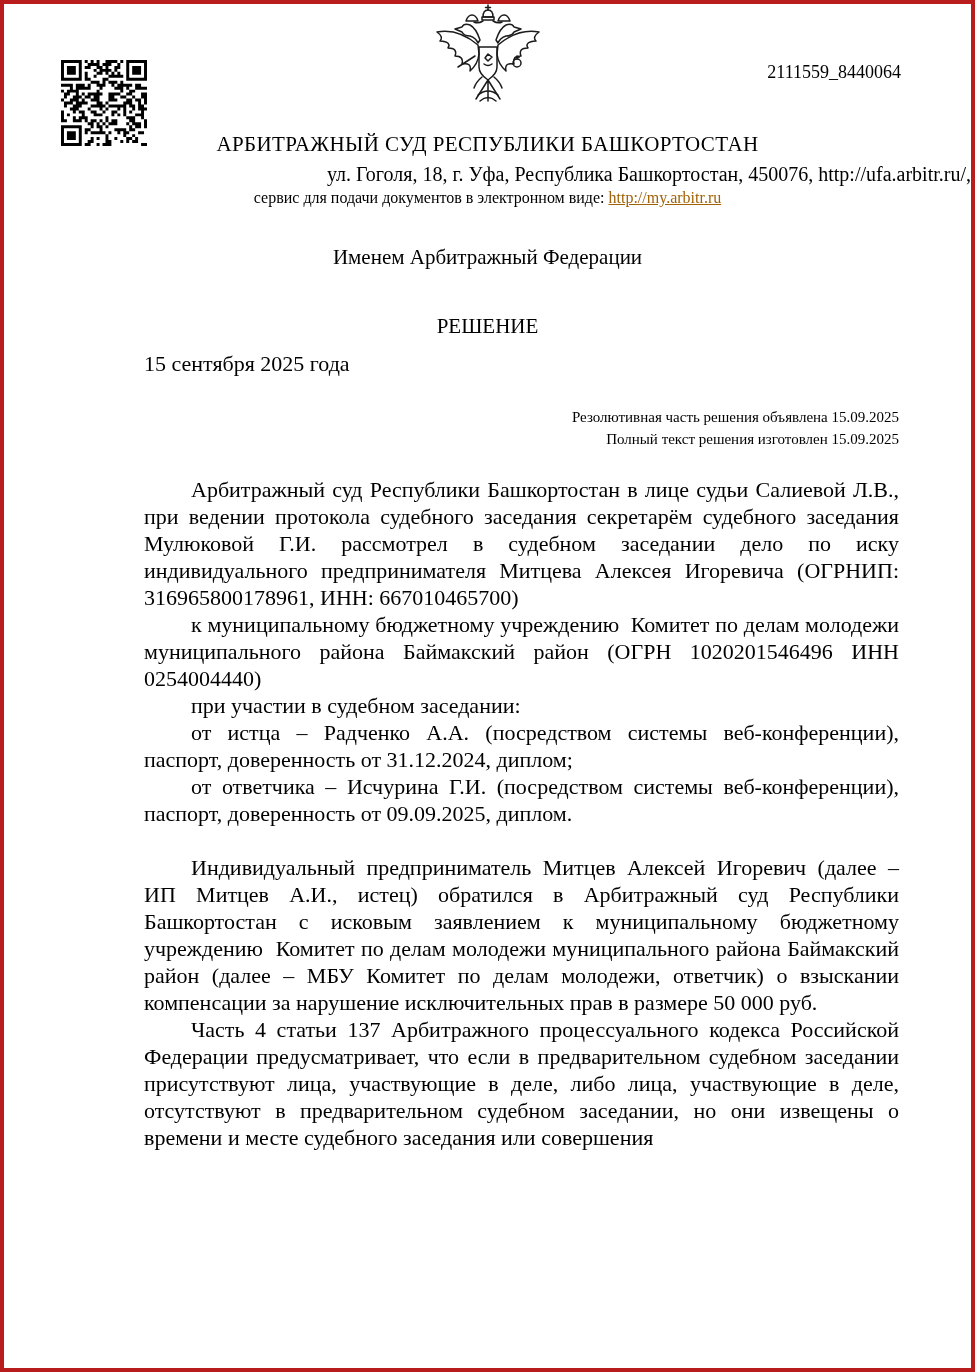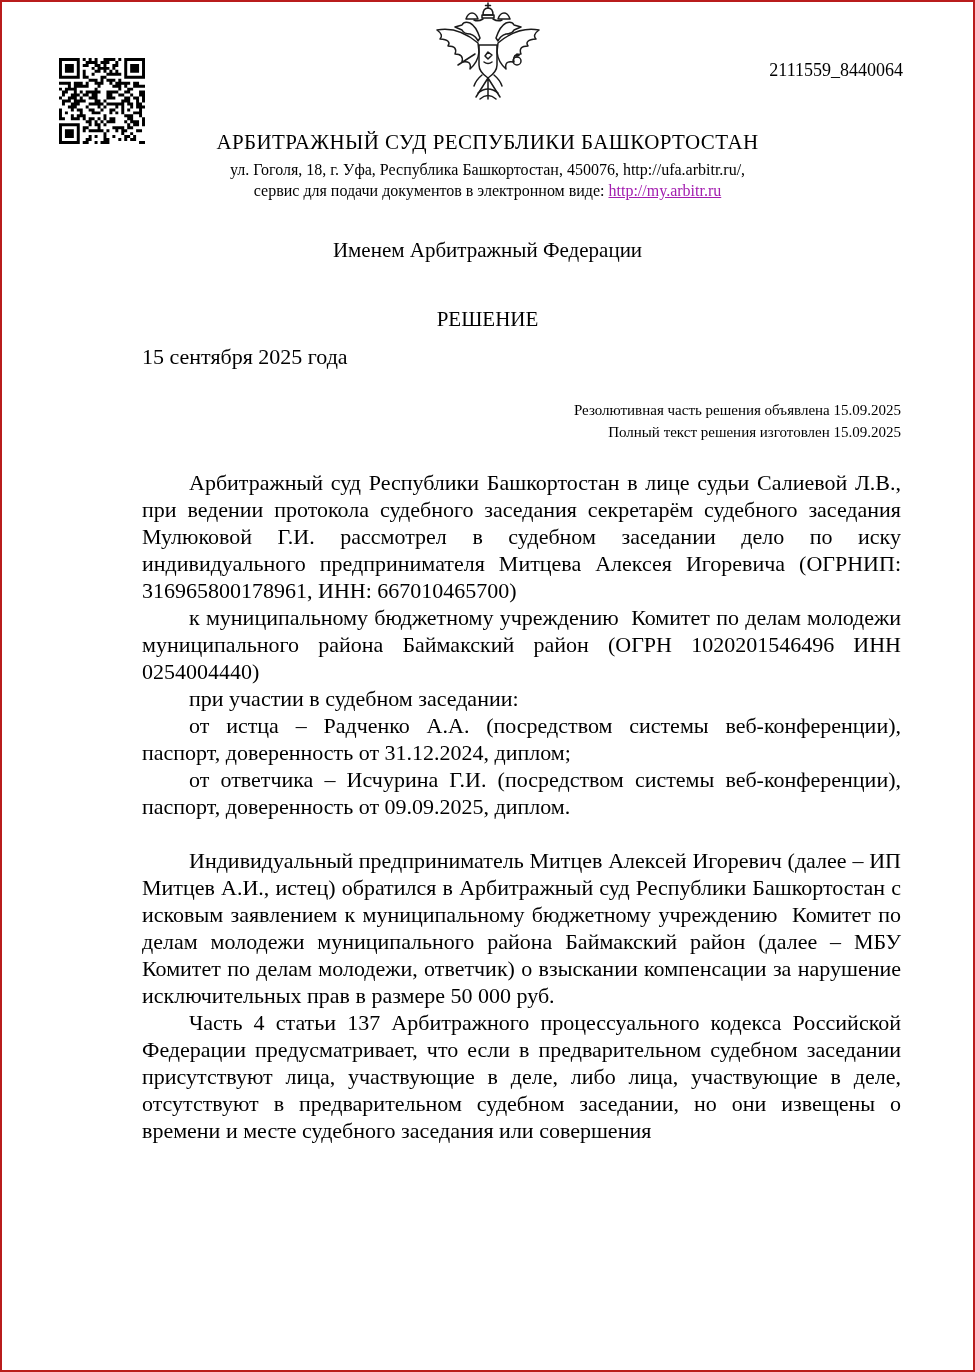--- a/index.html
+++ b/index.html
@@ -6,21 +6,21 @@
     margin: 0;
     padding: 0;
     background: #ffffff;
   }
   .page {
     position: relative;
     width: 975px;
     height: 1372px;
     box-sizing: border-box;
     background: #ffffff;
-    border: 2px solid #b91c1c;
+    border: 4px solid #b91c1c;
     font-family: "Liberation Serif", serif;
     color: #000000;
     overflow: hidden;
   }
   .qr {
     position: absolute;
     left: 57px;
     top: 56px;
     width: 86px;
     height: 86px;
@@ -37,29 +37,30 @@
     text-align: center;
   }
   .emblem { display: inline-block; }
   .emblem svg { width: 120px; height: 112px; display: block; }
   .court-name {
     font-size: 21px;
     margin-top: 12px;
     letter-spacing: 0.4px;
   }
   .address {
-    font-size: 16px;
+    font-size: 20px;
     margin-top: 6px;
+    text-align: right;
   }
   .service {
     font-size: 16px;
     margin-top: 3px;
   }
   .link {
-    color: #a21caf;
+    color: #a16207;
     text-decoration: underline;
     cursor: pointer;
   }
   .in-name {
     text-align: center;
     font-size: 21px;
     margin-top: 38px;
   }
   .doc-type {
     text-align: center;

